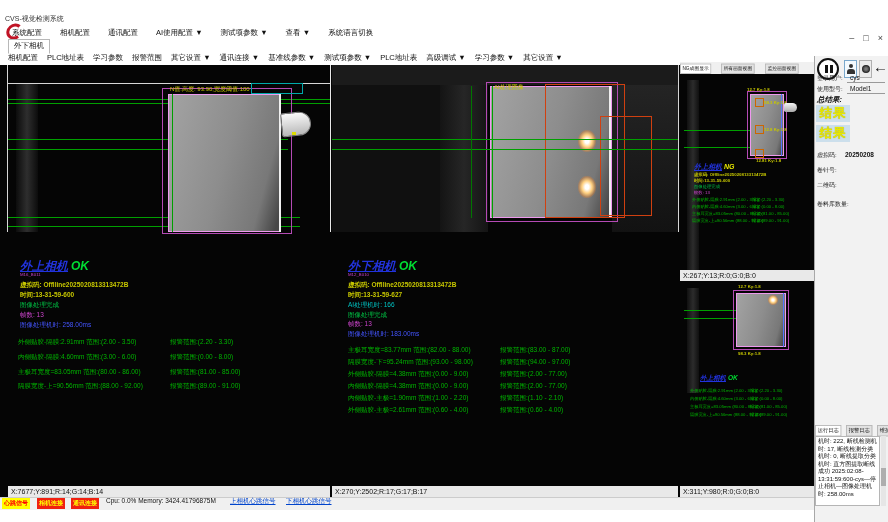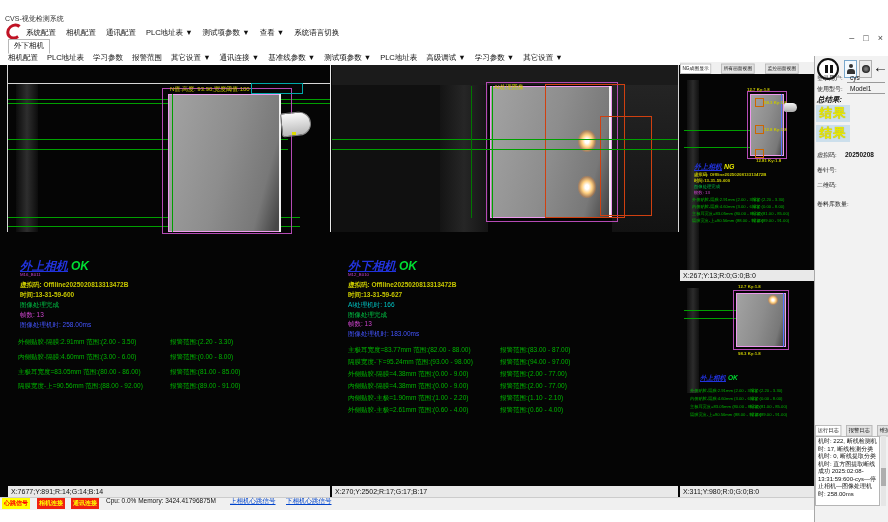--- a/index.html
+++ b/index.html
@@ -2,21 +2,21 @@
 <html><head>
 <meta charset="utf-8">
 <style>
   html,body{margin:0;padding:0;background:#fff;}
   .app{position:relative;width:888px;height:522px;background:#ffffff;overflow:hidden;
        font-family:"Liberation Sans","DejaVu Sans",sans-serif;color:#111;}
   .abs{position:absolute;}
   .hl{position:absolute;height:1px;background:#00a000;}
   .vl{position:absolute;width:1px;background:#00a000;}
   .sep{position:absolute;background:#d6d6d6;}
-  .menubar{position:absolute;top:28px;left:26px;display:flex;gap:10px;font-size:7.5px;color:#111;white-space:nowrap;}
+  .menubar{position:absolute;top:28px;left:12px;display:flex;gap:18px;font-size:7.5px;color:#111;white-space:nowrap;}
   .toolbar{position:absolute;top:53px;left:8px;display:flex;gap:9px;font-size:7.5px;color:#111;white-space:nowrap;}
   .menu-item,.tool-item{cursor:default;}
   .runtab{position:absolute;top:39px;left:8px;font-size:7.5px;padding:1px 5px 2px 5px;background:#fff;
           border:1px solid #b8b8b8;border-bottom:1px solid #fff;}
   .win-controls{position:absolute;top:33px;right:5px;display:flex;gap:9px;font-size:9px;color:#444;}
   .mainbg{position:absolute;top:65px;left:0;width:814px;height:432px;background:#050505;}
   .coordbar{position:absolute;height:11px;background:#e9e9e9;color:#111;font-size:7px;line-height:11px;
             padding-left:3px;white-space:nowrap;box-sizing:border-box;}
   .cam-title{position:absolute;font-size:12px;font-weight:bold;font-style:italic;white-space:nowrap;}
   .cam-title .t{color:#2233dd;text-decoration:underline;}
@@ -77,21 +77,21 @@
 
   <span class="abs" style="top:23px;left:6px;">
     <svg width="17" height="17" viewBox="0 0 17 17">
         <path d="M14 3.5 A6.6 6.6 0 1 0 14 13.5" stroke="#c01325" stroke-width="3" fill="none" transform="skewX(-8)"></path>
       </svg>
   </span>
   <div class="menubar">
     <span class="menu-item">系统配置</span>
     <span class="menu-item">相机配置</span>
     <span class="menu-item">通讯配置</span>
-    <span class="menu-item">PLC地址表 ▼</span>
+    <span class="menu-item">AI使用配置 ▼</span>
     <span class="menu-item">测试项参数 ▼</span>
     <span class="menu-item">查看 ▼</span>
     <span class="menu-item">系统语言切换</span>
   </div>
 
   <div class="runtab">外下相机</div>
 
   <div class="toolbar">
     <span class="tool-item">相机配置</span>
     <span class="tool-item">PLC地址表</span>

